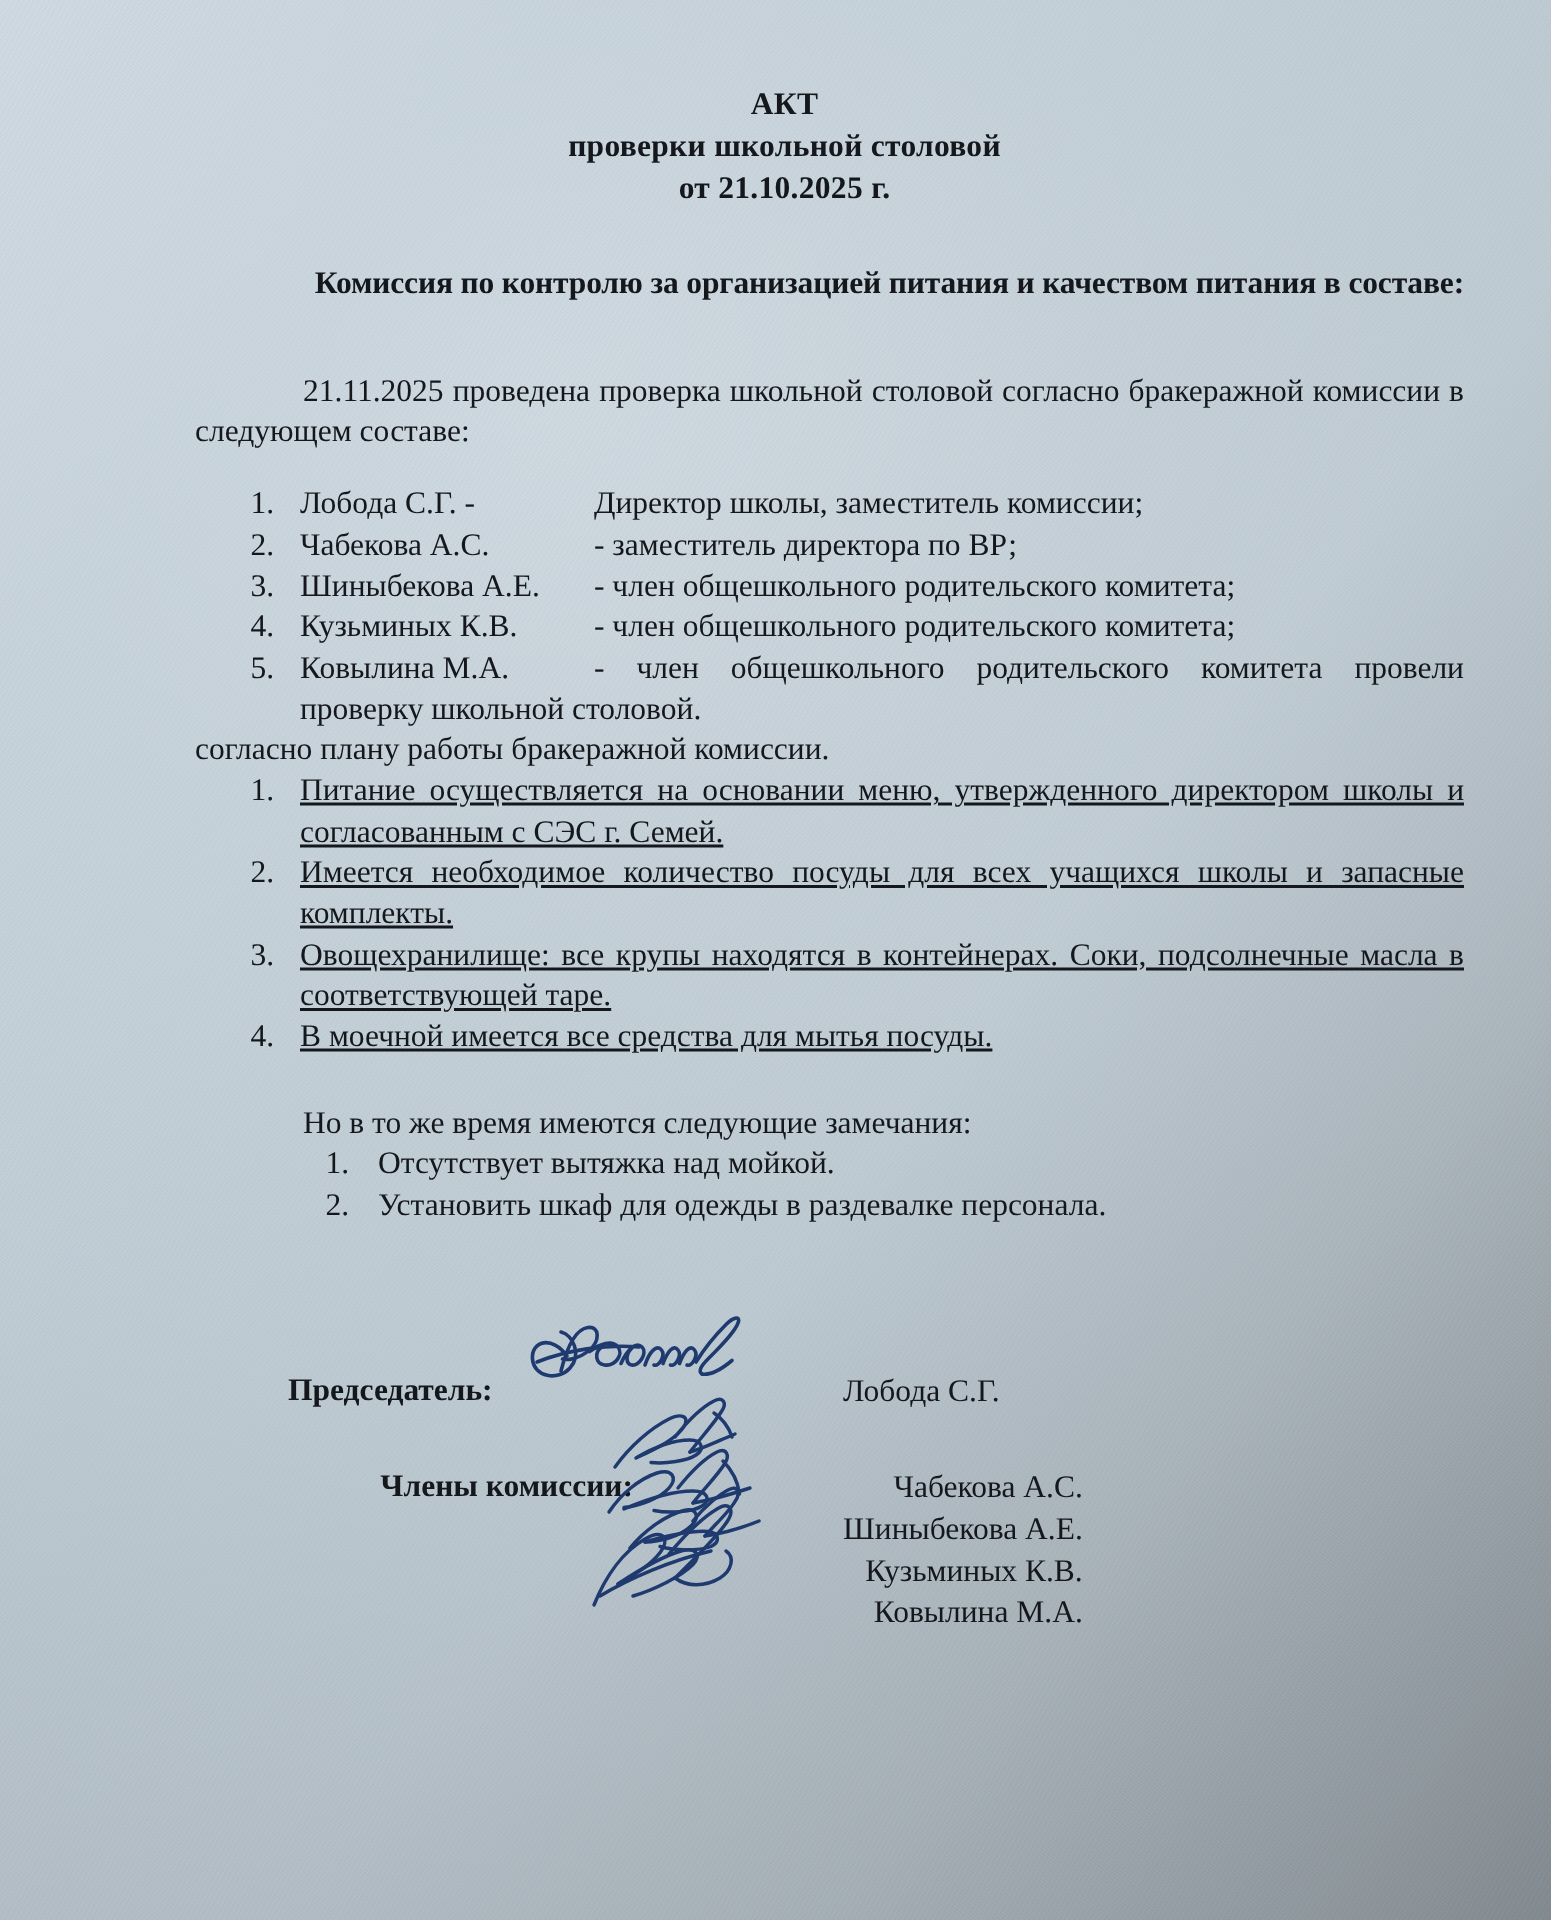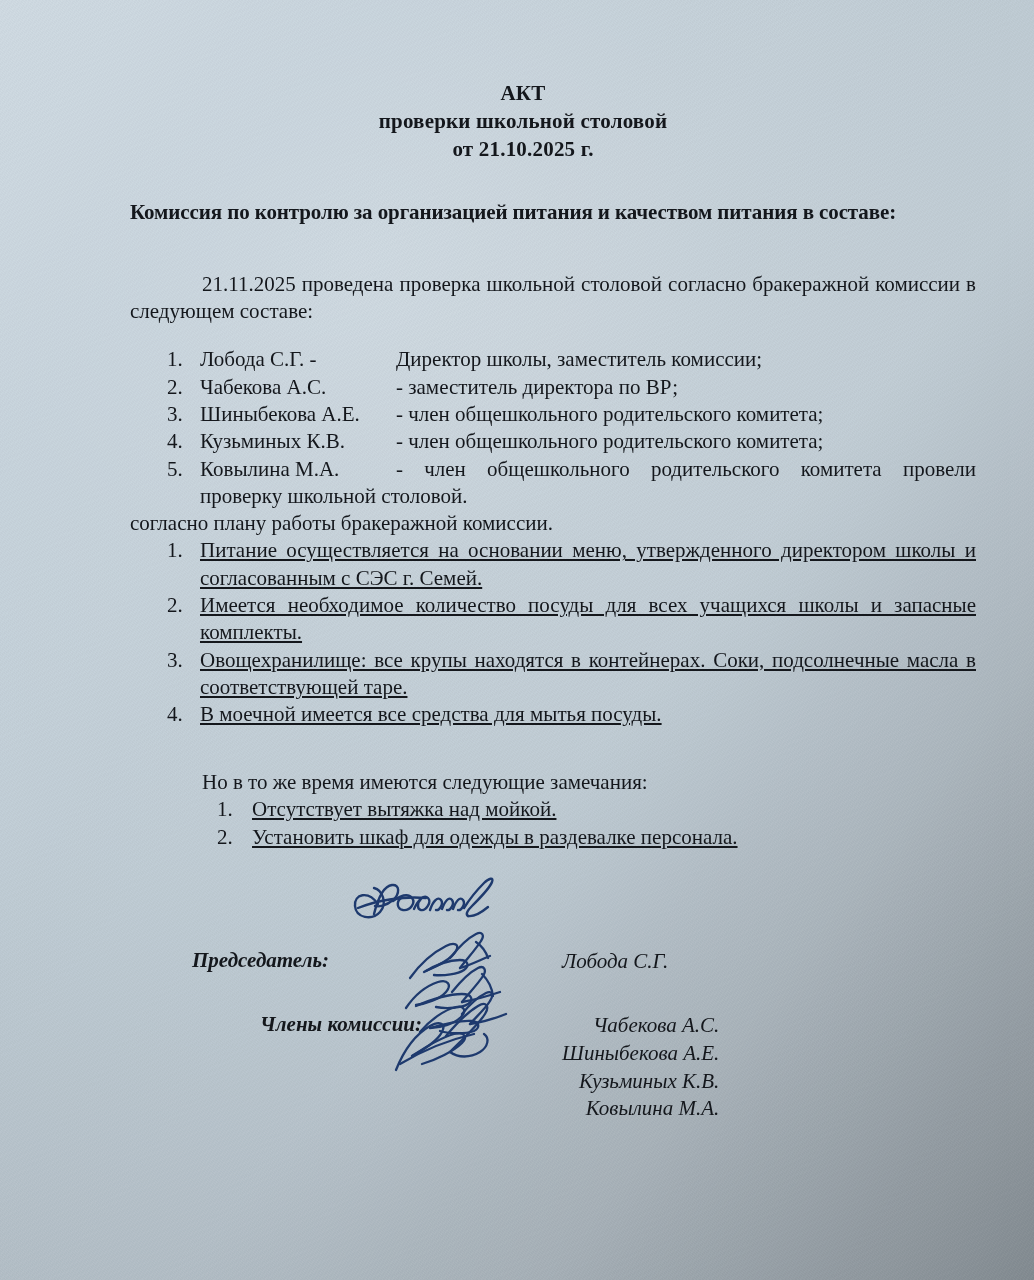--- a/index.html
+++ b/index.html
@@ -51,36 +51,37 @@
 
   #content {
     position: relative;
     z-index: 2;
     padding: 0 58px 0 130px;
   }
 
   
   .title-block {
     text-align: center;
-    padding-top: 80px;
+    padding-top: 56px;
     font-weight: bold;
     font-size: 21px;
     line-height: 1.33;
     letter-spacing: .2px;
     margin-right: 60px;
   }
   .title-line { display: block; }
 
   .committee-heading {
     margin-top: 36px;
     font-weight: bold;
     font-size: 21px;
-    text-align: left;
+    text-align: right;
     letter-spacing: -.1px;
     white-space: nowrap;
+    margin-left: 31px;
   }
 
   
   .intro {
     margin-top: 46px;
     font-size: 21px;
     line-height: 1.30;
     text-align: justify;
     text-indent: 72px;
   }
@@ -121,48 +122,47 @@
     line-height: 1.30;
     list-style: decimal;
   }
   ol.findings > li {
     padding-left: 12px;
     text-align: justify;
     text-decoration: underline;
   }
 
   .remarks-lead {
-    margin-top: 40px;
+    margin-top: 30px;
     margin-bottom: 0;
     font-size: 21px;
     line-height: 1.30;
     text-indent: 72px;
   }
   ol.remarks {
     margin: 0;
     padding: 0 0 0 108px;
     font-size: 21px;
     line-height: 1.33;
     list-style: decimal;
   }
-  ol.remarks > li { padding-left: 14px; text-decoration: underline; }
+  ol.remarks > li { padding-left: 14px; }
 
   
   .signatures {
     position: relative;
     margin-top: 96px;
     padding-left: 62px;
     font-size: 21px;
   }
   .sig-row {
     position: relative;
     display: flex;
     align-items: flex-start;
     min-height: 34px;
-    font-style: italic;
   }
   .sig-label {
     font-weight: bold;
     width: 230px;
     flex: 0 0 230px;
     white-space: nowrap;
   }
   .sig-names {
     margin-left: 140px;
     line-height: 1.33;

